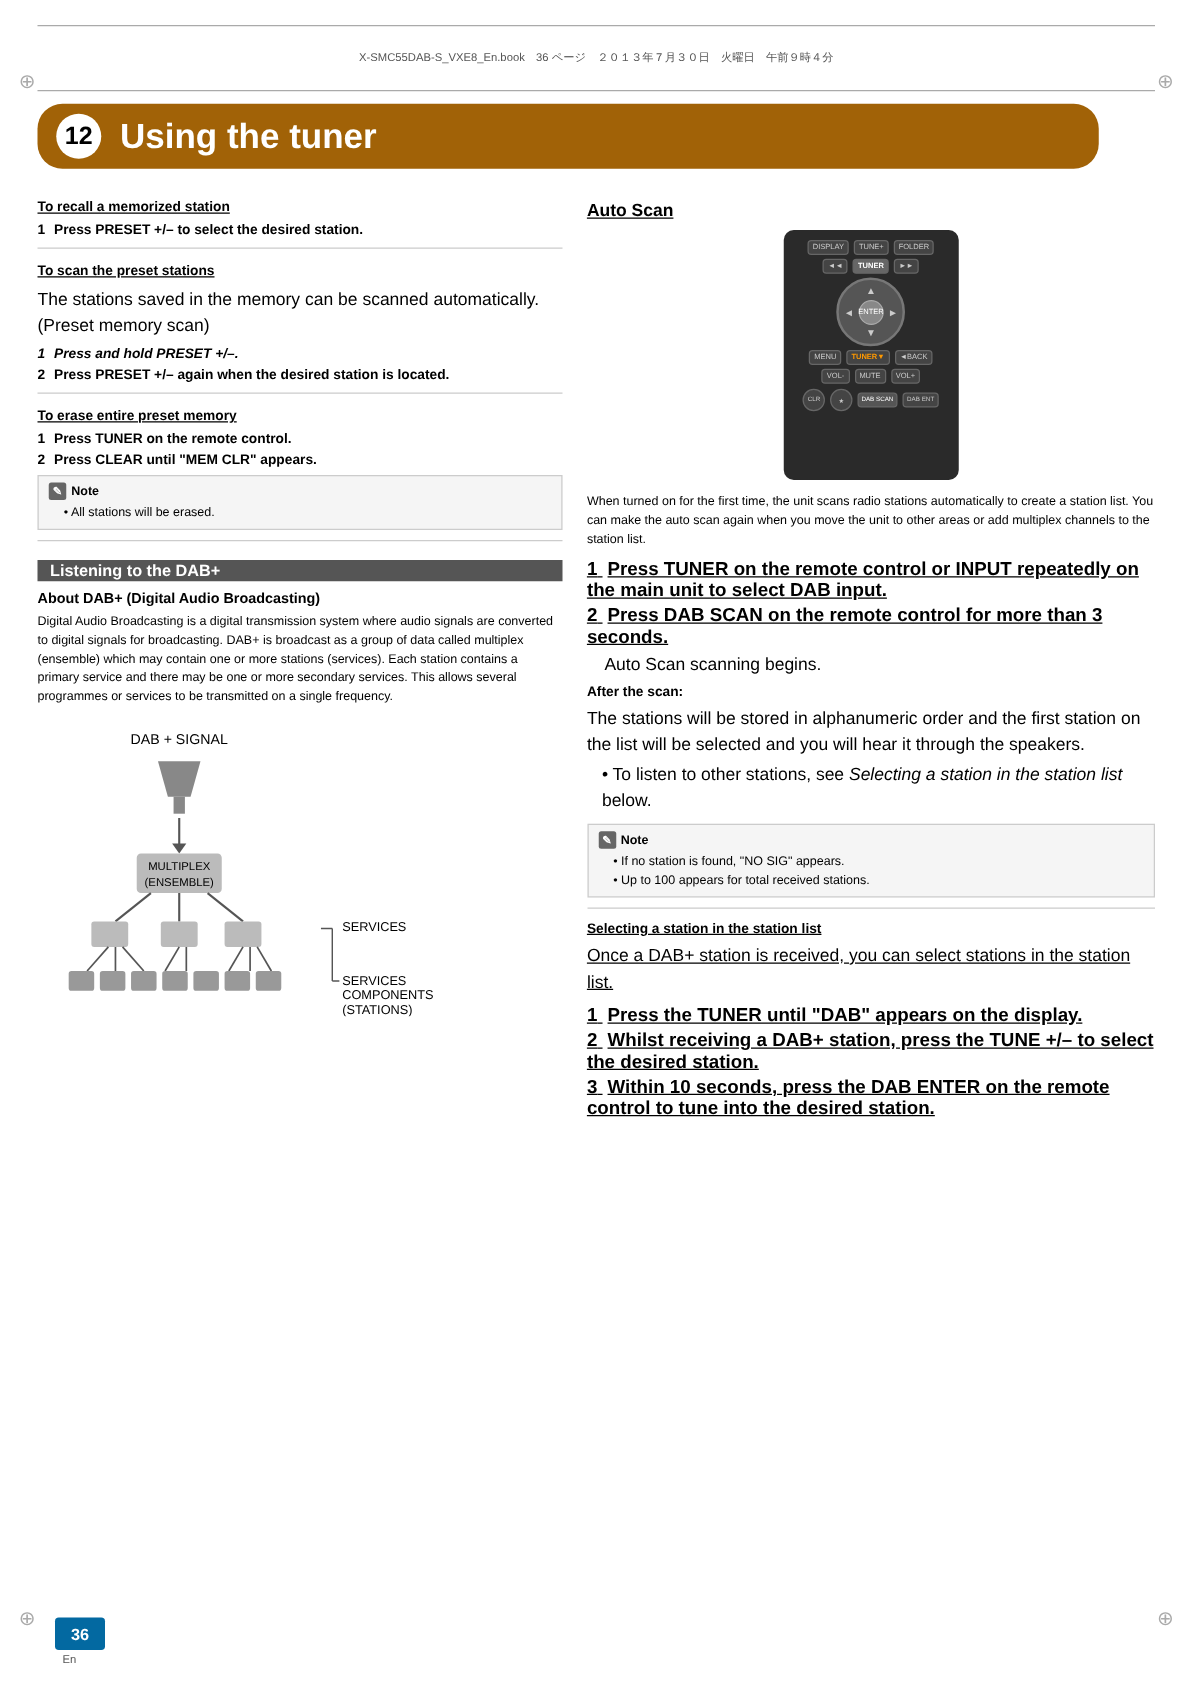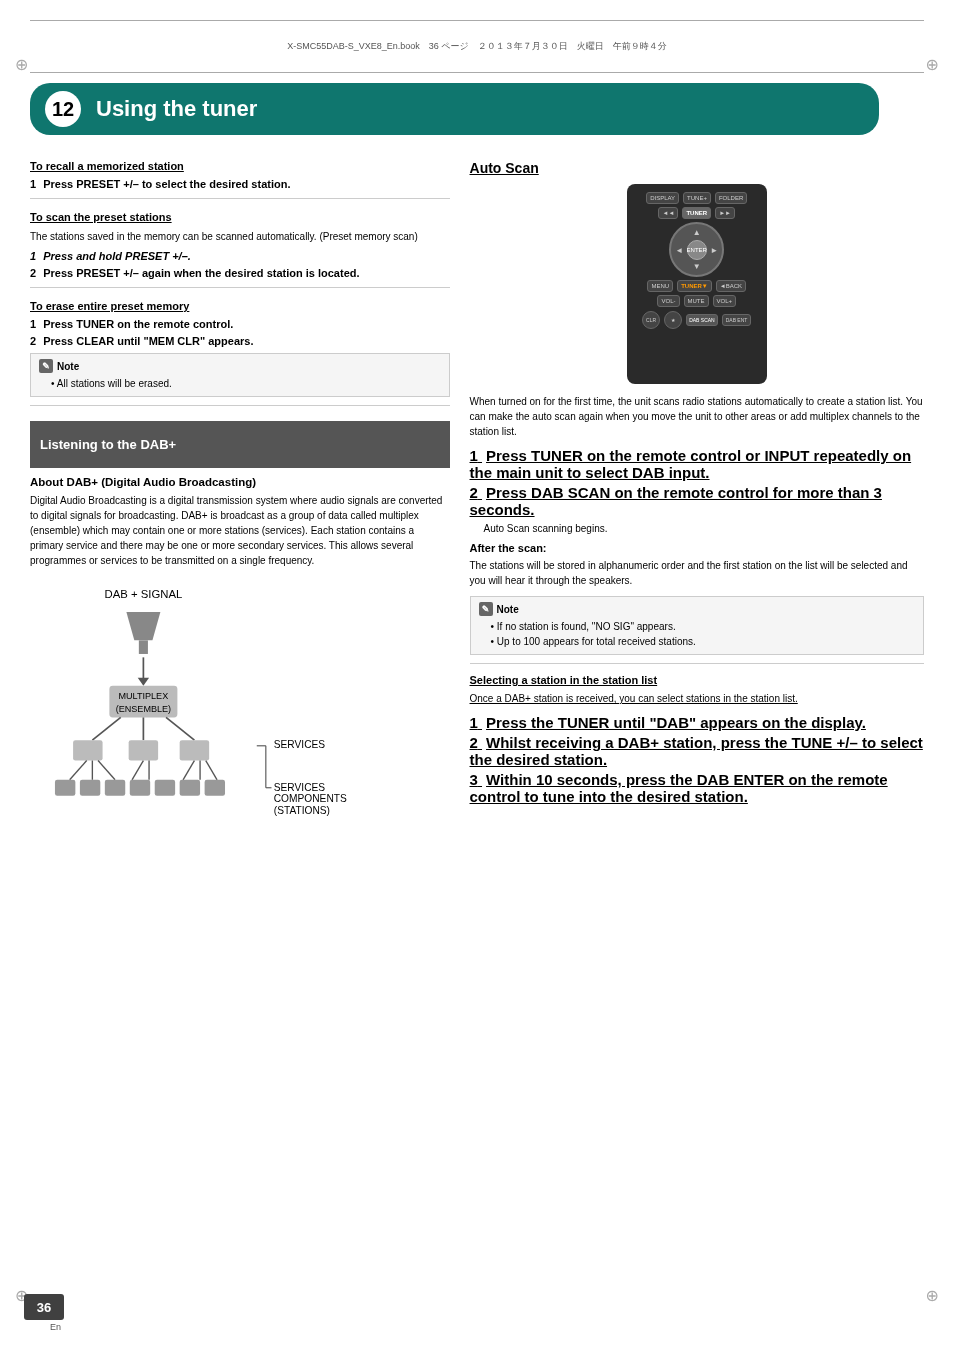--- a/index.html
+++ b/index.html
@@ -30,21 +30,21 @@
       border-top: 1px solid #aaa;
       border-bottom: 1px solid #aaa;
       padding: 19px 0;
       margin-bottom: 10px;
     }
 
     
     .chapter-header {
       display: flex;
       align-items: center;
-      background: #0f766e;
+      background: #a16207;
       color: #fff;
       margin-bottom: 25px;
       padding: 8px 15px;
       border-radius: 20px;
       width: 95%;
     }
     .chapter-number {
       background: #fff;
       color: #000;
       font-size: 20px;
@@ -52,21 +52,21 @@
       border-radius: 50%;
       width: 36px;
       height: 36px;
       display: flex;
       align-items: center;
       justify-content: center;
       margin-right: 15px;
       flex-shrink: 0;
     }
     .chapter-title {
-      font-size: 22px;
+      font-size: 28px;
       font-weight: bold;
       color: #fff;
     }
 
     
     .two-col {
       display: flex;
       gap: 20px;
       width: 100%;
       margin-top: 20px;
@@ -143,21 +143,21 @@
     .bullet-item::before {
       content: "• ";
     }
 
     
     .dab-section-title {
       background: #555;
       color: #fff;
       font-size: 13px;
       font-weight: bold;
-      padding: 16px 10px;
+      padding: 1px 10px;
       margin: 15px 0 8px 0;
     }
     .dab-sub-heading {
       font-size: 11.5px;
       font-weight: bold;
       margin-bottom: 5px;
     }
     .dab-body {
       font-size: 10px;
       line-height: 1.5;
@@ -286,22 +286,22 @@
       margin: 6px 0 4px 0;
     }
 
     
     .italic { font-style: italic; }
 
     
     .page-number-box {
       position: absolute;
       bottom: 30px;
-      left: 24px;
-      background: #404040;
+      left: 44px;
+      background: #0369a1;
       color: #fff;
       font-weight: bold;
       font-size: 13px;
       width: 40px;
       height: 26px;
       display: flex;
       align-items: center;
       justify-content: center;
       border-radius: 3px;
     }
@@ -330,21 +330,21 @@
       border-top: 1px solid #ccc;
       margin: 8px 0;
     }
 
     
     .dab-diagram-svg {
       width: 100%;
     }
 
     .body-text {
-      font-size: 10px;
+      font-size: 14px;
       line-height: 1.5;
     }
 
     .bold-step {
       font-weight: bold;
       font-size: 15px;
       margin-bottom: 3px;
       text-decoration: underline;
     }
     .bold-step .num {
@@ -536,20 +536,26 @@
       </div>
 
       <div class="bold-step">
         <span class="num">2</span>
         <span style="margin-left:4px;">Press DAB SCAN on the remote control for more than 3 seconds.</span>
       </div>
       <div class="body-text" style="margin-left:14px; margin-bottom:6px;">Auto Scan scanning begins.</div>
 
       <div class="after-scan-heading">After the scan:</div>
       <div class="body-text">The stations will be stored in alphanumeric order and the first station on the list will be selected and you will hear it through the speakers.</div>
+      <div class="body-text" style="padding-left:12px; margin-top:3px;">
+        <span>• </span>
+        <span>To listen to other stations, see</span>
+        <span class="italic">Selecting a station in the station list</span>
+        <span>below.</span>
+      </div>
 
       <div class="note-box" style="margin-top:8px;">
         <div class="note-title">
           <span class="note-icon">✎</span>
           <span>Note</span>
         </div>
         <div class="bullet-item">If no station is found, "NO SIG" appears.</div>
         <div class="bullet-item">Up to 100 appears for total received stations.</div>
       </div>
 

